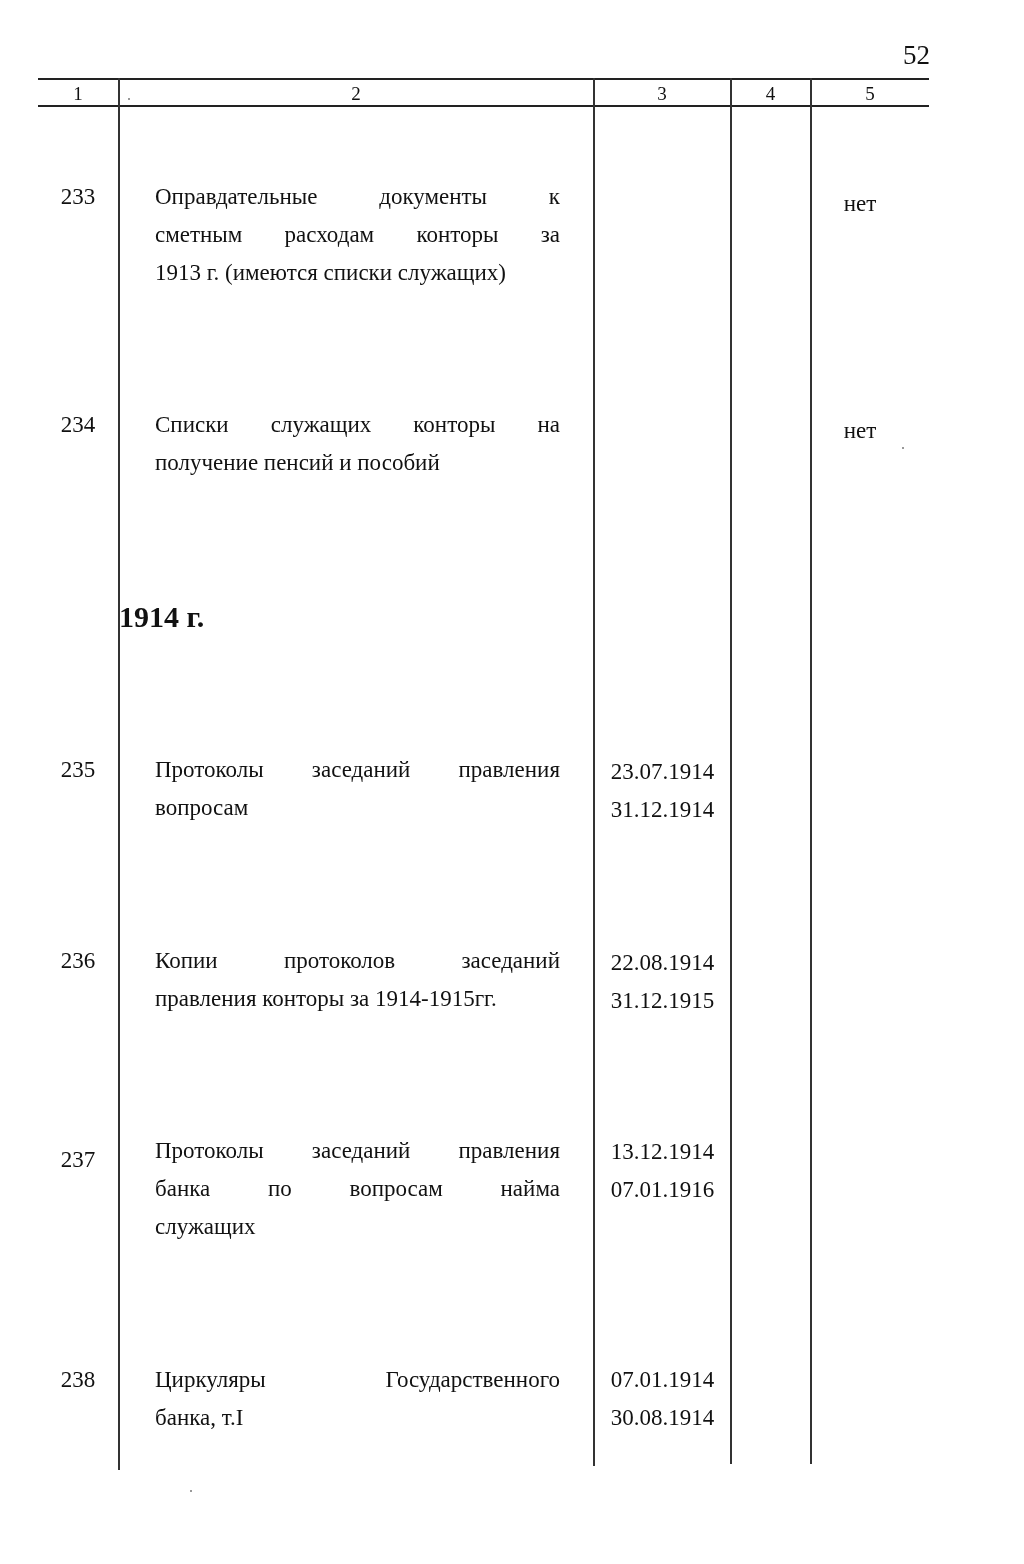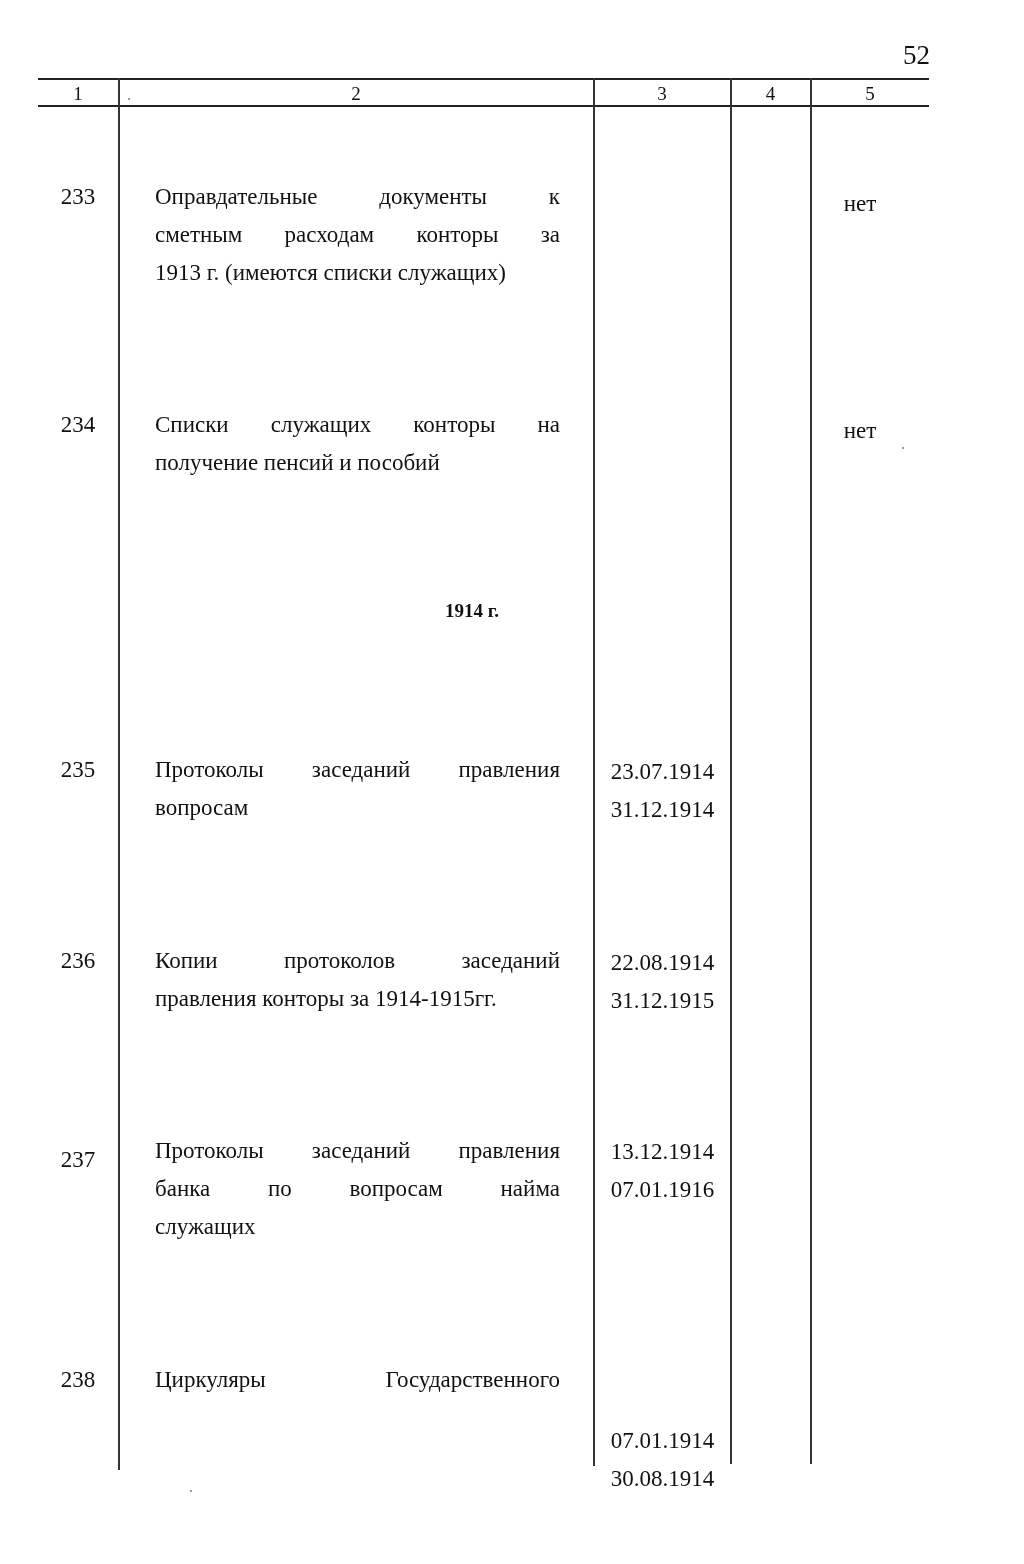--- a/index.html
+++ b/index.html
@@ -9,21 +9,21 @@
   .hrule { position: absolute; left: 38px; width: 891px; height: 0; border-top: 2px solid #222; }
   .vline { position: absolute; width: 0; border-left: 2px solid #333; }
   .hdr { position: absolute; top: 83px; font-size: 19px; text-align: center; }
   .num { position: absolute; left: 50px; width: 56px; text-align: center; font-size: 23px; line-height: 38px; }
   .desc { position: absolute; left: 155px; width: 405px; font-size: 23px; line-height: 38px; text-align: justify; }
   .desc .line { display: block; text-align: justify; text-align-last: justify; white-space: nowrap; }
   .desc .line.last { text-align-last: left; }
   .dates { position: absolute; left: 600px; width: 125px; font-size: 23px; line-height: 38px; text-align: center; }
   .dates span { display: block; }
   .note { position: absolute; left: 812px; width: 96px; text-align: center; font-size: 23px; line-height: 38px; }
-  .year { position: absolute; left: 119px; width: 380px; text-align: right; font-size: 19px; font-weight: bold; top: 600px; }
+  .year { position: absolute; left: 119px; width: 380px; text-align: left; font-size: 30px; font-weight: bold; top: 600px; }
   .speck { position: absolute; width: 2px; height: 2px; background: #999; }
 </style>
 </head>
 <body>
 
 <div class="page-num">52</div>
 
 <div class="hrule" style="top:78px;"></div>
 <div class="hrule" style="top:105px;"></div>
 
@@ -93,22 +93,23 @@
   <div class="dates" style="top:1133px;">
     <span>13.12.1914</span>
     <span>07.01.1916</span>
   </div>
 </div>
 
 <div>
   <div class="num" style="top:1361px;">238</div>
   <div class="desc" style="top:1361px;">
     <span class="line">Циркуляры Государственного</span>
+    <span class="line last">банка, т.I</span>
   </div>
-  <div class="dates" style="top:1422px;">
+  <div class="dates" style="top:1361px;">
     <span>07.01.1914</span>
     <span>30.08.1914</span>
   </div>
 </div>
 
 <div class="speck" style="left:128px; top:98px;"></div>
 <div class="speck" style="left:190px; top:1490px;"></div>
 <div class="speck" style="left:902px; top:447px;"></div>
 
 </body></html>

